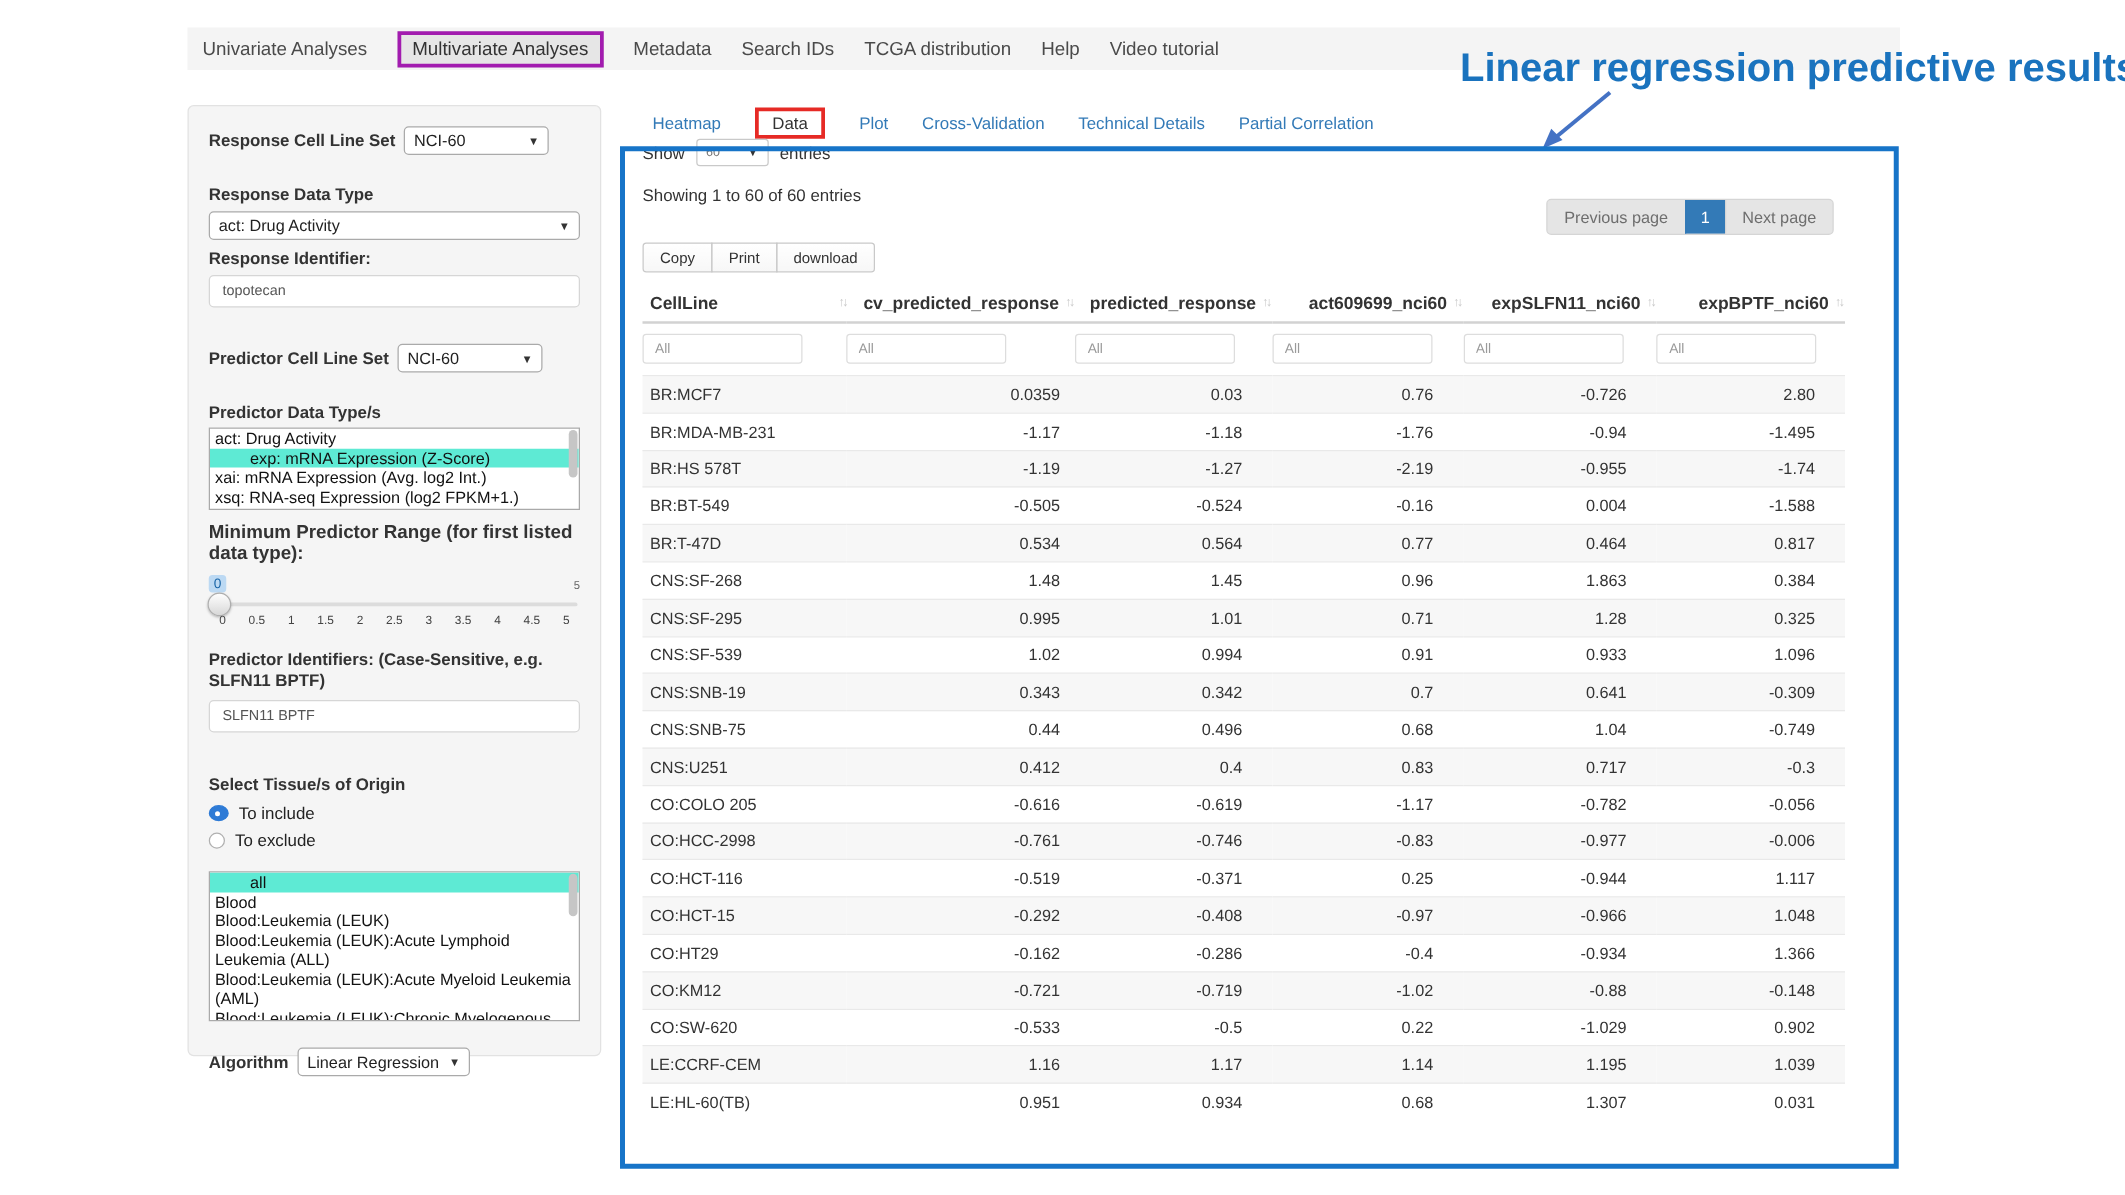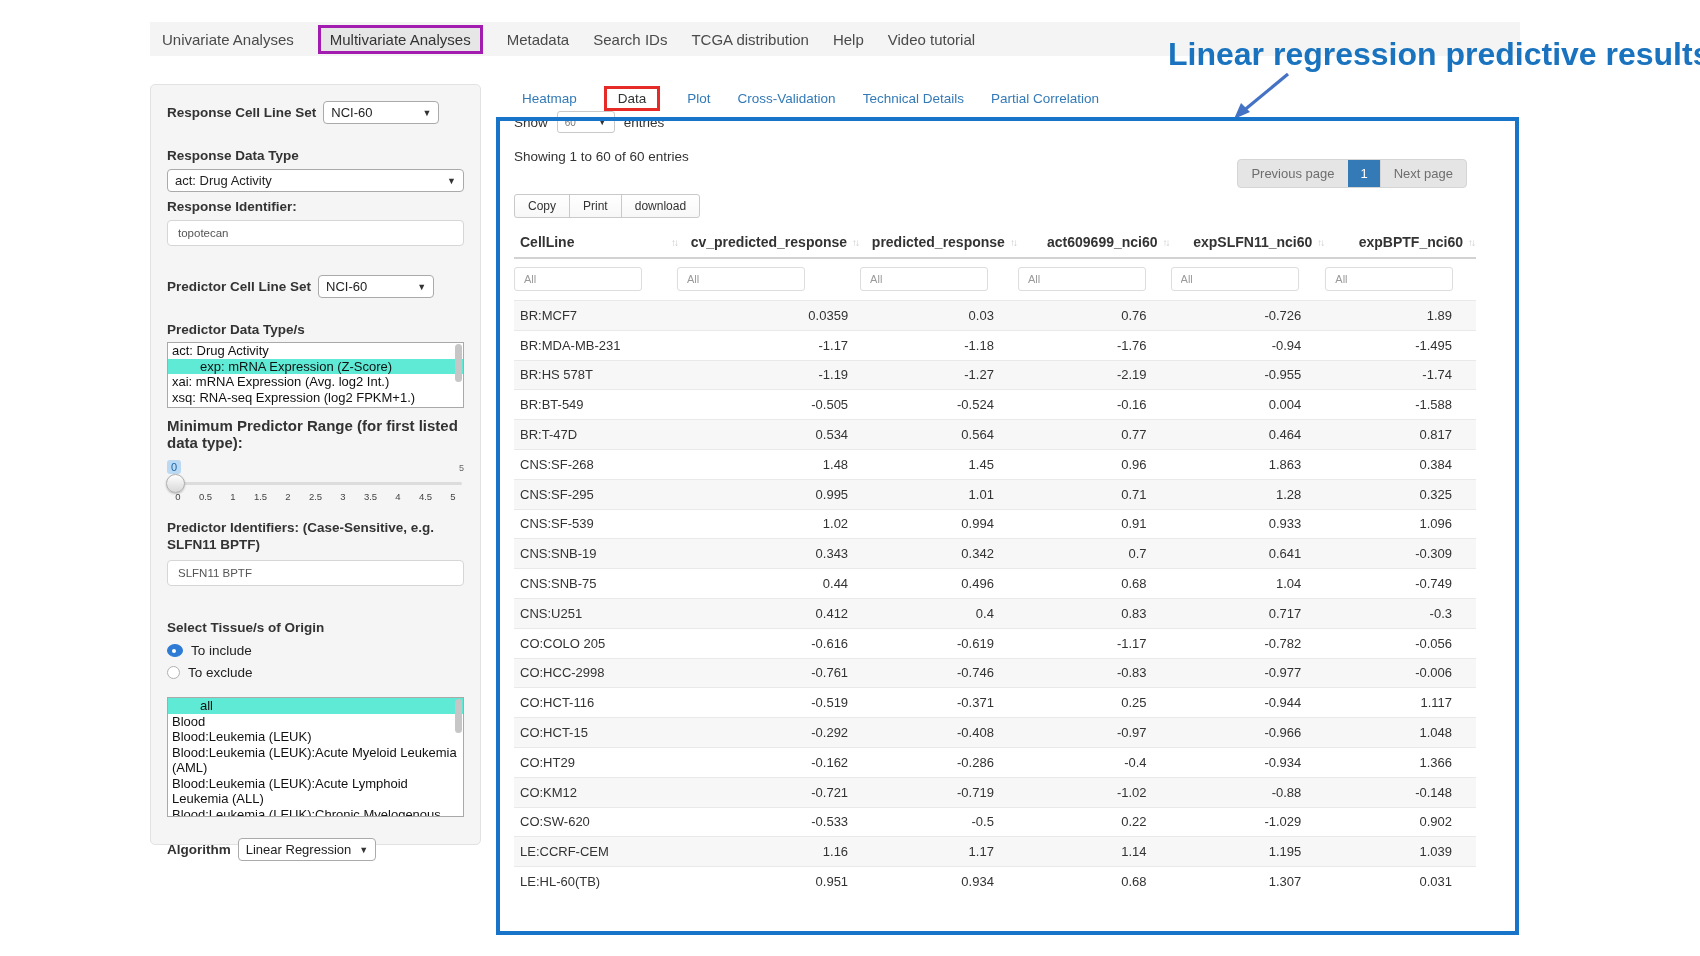--- a/index.html
+++ b/index.html
@@ -202,22 +202,22 @@
         <span class="radio unsel"></span>
         <span>To exclude</span>
       </div>
     </div>
 
   <div class="listbox" style="margin-top:17px;height:118px;" id="tissue-listbox">
     <div class="lb-scroll" style="height:34px;"></div>
   <div class="lb-item selected" style="white-space: normal;">all</div>
       <div class="lb-item" style="white-space: normal;">Blood</div>
       <div class="lb-item" style="white-space: normal;">Blood:Leukemia (LEUK)</div>
+      <div class="lb-item" style="white-space: normal;">Blood:Leukemia (LEUK):Acute Lymphoid Leukemia (ALL)</div>
       <div class="lb-item" style="white-space: normal;">Blood:Leukemia (LEUK):Acute Myeloid Leukemia (AML)</div>
-      <div class="lb-item" style="white-space: normal;">Blood:Leukemia (LEUK):Acute Lymphoid Leukemia (ALL)</div>
       <div class="lb-item" style="white-space: normal;">Blood:Leukemia (LEUK):Chronic Myelogenous Leukemia (CML)</div>
     </div>
 
   <div class="inline-row" style="margin-top:21px;">
     <span class="fld-label">Algorithm</span>
     <div class="sel">
       <span>Linear Regression</span>
       <span class="chev">▼</span>
     </div>
   </div>
@@ -314,21 +314,21 @@
             <th class="fnum"><input class="f-input" placeholder="All" style=""></th>
           </tr>
         </thead>
       <tbody id="dt-body">
           <tr class="odd">
             <td class="c-name">BR:MCF7</td>
             <td class="c-num tight">0.0359</td>
             <td class="c-num">0.03</td>
             <td class="c-num">0.76</td>
             <td class="c-num">-0.726</td>
-            <td class="c-num">1.89</td>
+            <td class="c-num">2.80</td>
           </tr>
           <tr>
             <td class="c-name">BR:MDA-MB-231</td>
             <td class="c-num tight">-1.17</td>
             <td class="c-num">-1.18</td>
             <td class="c-num">-1.76</td>
             <td class="c-num">-0.94</td>
             <td class="c-num">-1.495</td>
           </tr>
           <tr class="odd">

